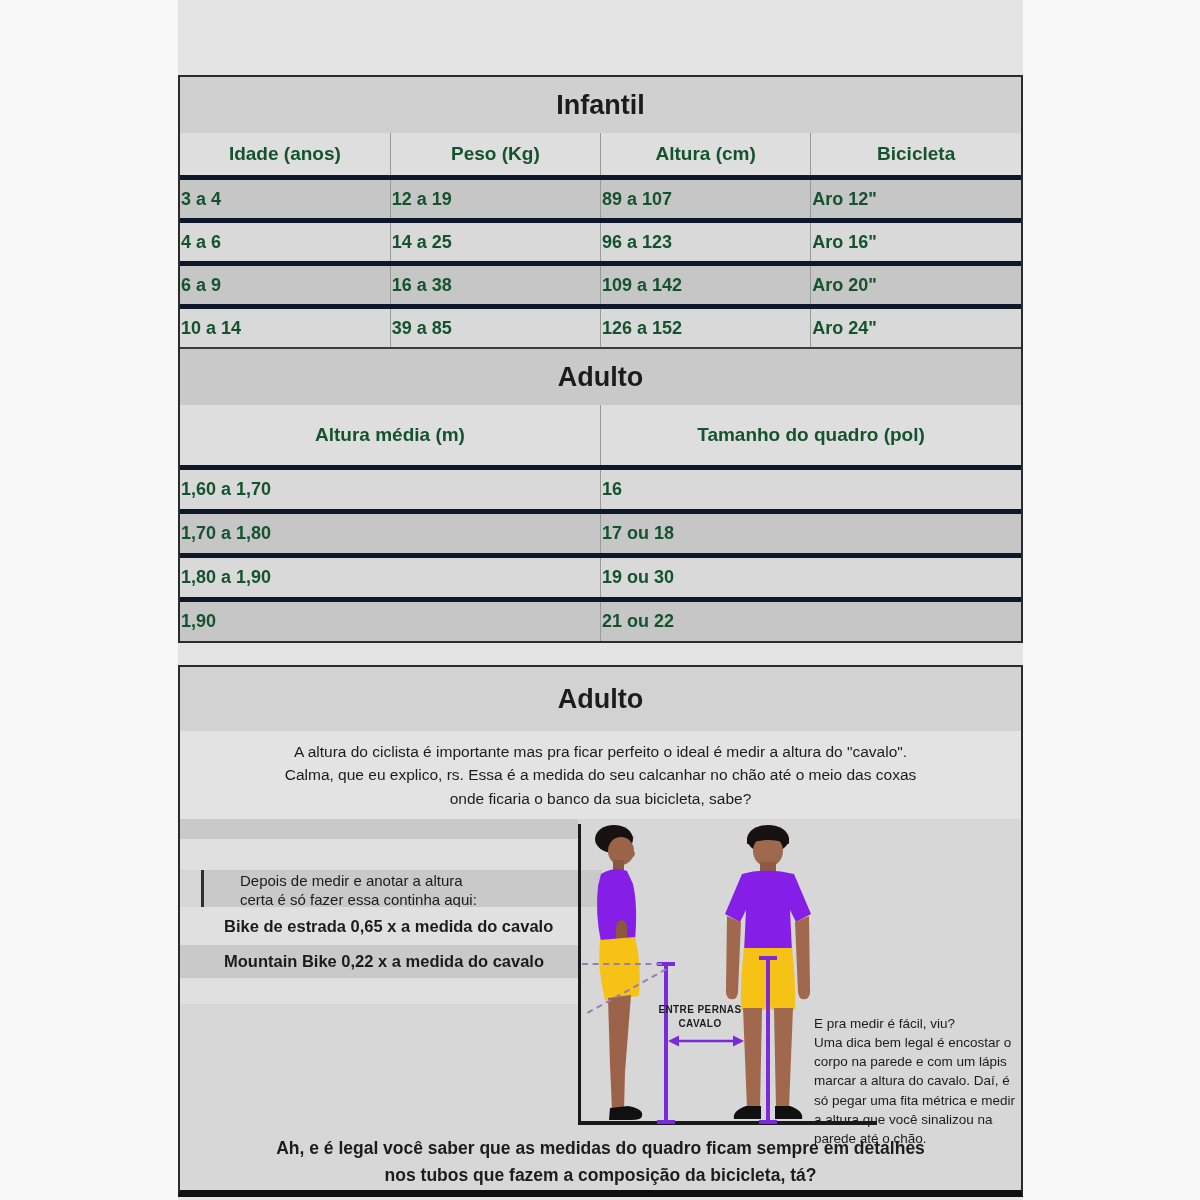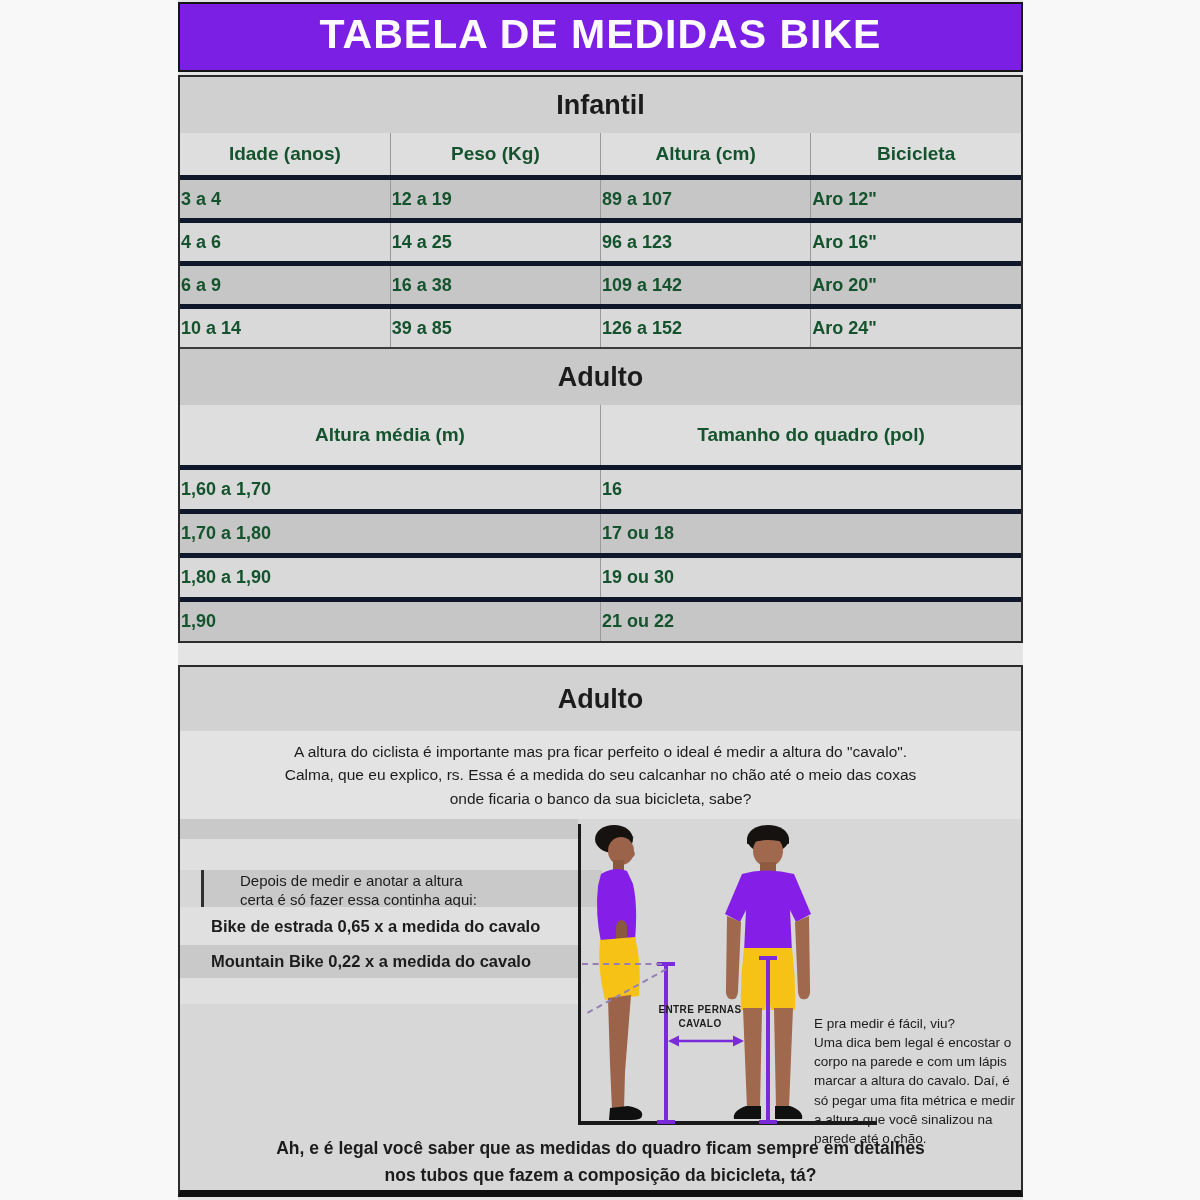--- a/index.html
+++ b/index.html
@@ -41,21 +41,21 @@
     font-size:27px;font-weight:700;}
   .guide-intro{height:88px;background:#e3e3e3;display:flex;align-items:center;justify-content:center;
     text-align:center;font-size:15.5px;font-weight:500;line-height:1.5;white-space:pre-line;}
   .stripe{position:absolute;left:0;width:398px;}
   .stripe-a{top:152px;height:20px;background:#c9c9c9;}
   .band-l1{top:172px;height:31px;background:#e0e0e0;}
   .band-l3{top:311px;height:26px;background:#e0e0e0;}
   .note-block{position:absolute;left:0;top:203px;width:398px;height:37px;background:#c9c9c9;
     box-sizing:border-box;padding:2px 0 0 36px;font-size:15px;font-weight:500;line-height:1.25;white-space:pre-line;margin-left:24px;}
   .note-rule{position:absolute;left:21px;top:203px;width:3px;height:108px;background:#2f2f2f;}
-  .formula{position:absolute;left:0;width:398px;box-sizing:border-box;padding-left:31px;
+  .formula{position:absolute;left:0;width:398px;box-sizing:border-box;padding-left:44px;
     display:flex;align-items:center;font-weight:700;font-size:16.5px;}
   .formula-estrada{top:240px;height:38px;background:#e0e0e0;}
   .formula-mtb{top:278px;height:33px;background:#c9c9c9;}
 
   
   .axis-line{position:absolute;left:398px;top:157px;width:3px;height:301px;background:#191919;}
   .floor-line{position:absolute;left:398px;top:454px;width:299px;height:4px;background:#191919;}
   .figure-side{position:absolute;left:401px;top:157px;}
   .figure-front{position:absolute;left:534px;top:157px;}
   .measure-line{position:absolute;width:4px;background:#7a2ad8;}
@@ -73,23 +73,20 @@
   .tip-block{position:absolute;left:634px;top:347px;width:202px;font-size:13.5px;font-weight:500;
     line-height:1.42;white-space:pre-line;}
   .footer-note{position:absolute;left:0;top:468px;width:100%;text-align:center;
     font-size:17.5px;font-weight:600;line-height:1.55;white-space:pre-line;}
 </style>
 </head>
 <body>
 
 <div class="content-col">
 
-  <header class="title-bar">
-    <h1>TABELA DE MEDIDAS BIKE</h1>
-  </header>
 
   <section class="tables-panel">
     <div class="section-title infantil-title">Infantil</div>
 
     <table class="tbl-4">
       <thead>
         <tr>
           <th>Idade (anos)</th>
           <th>Peso (Kg)</th>
           <th>Altura (cm)</th>

